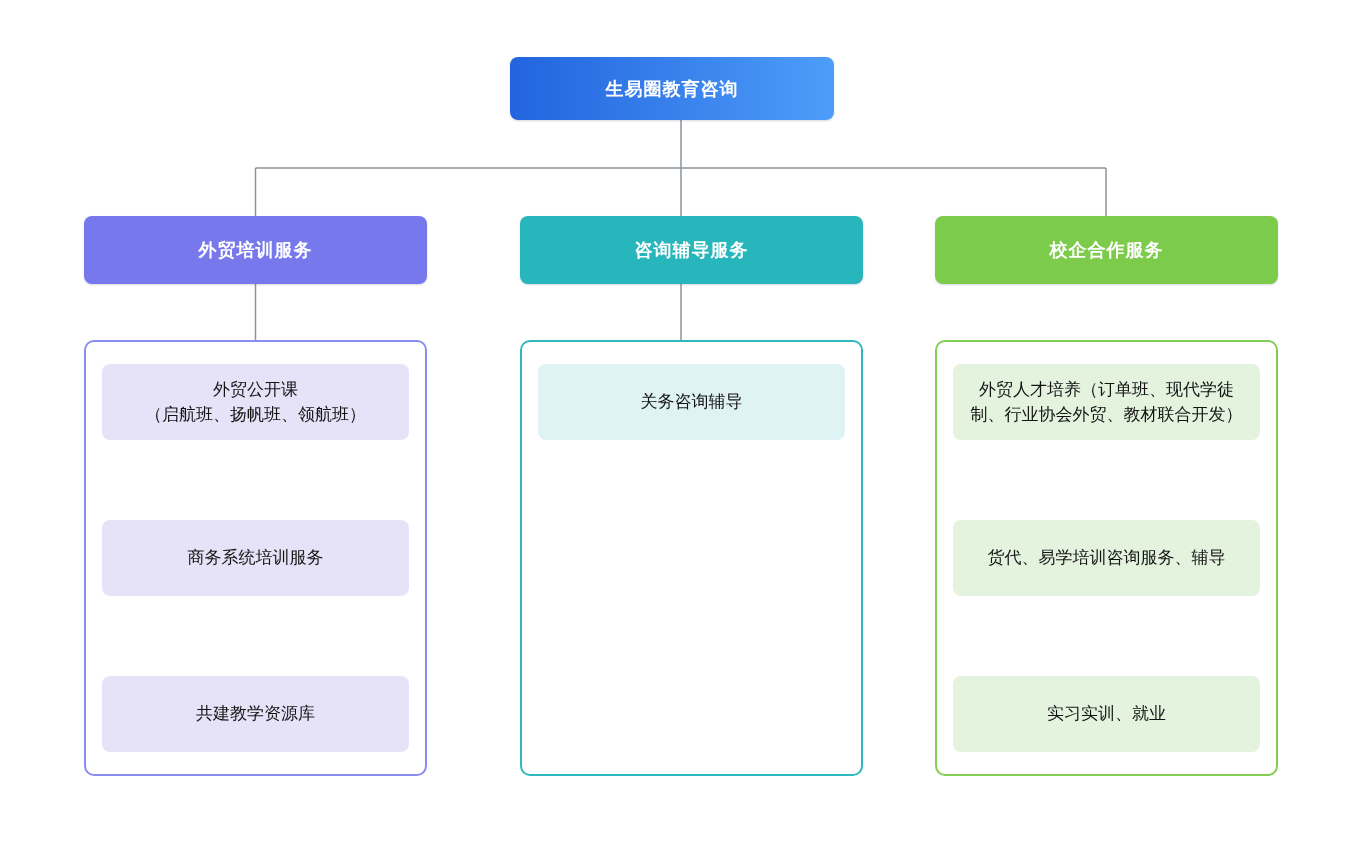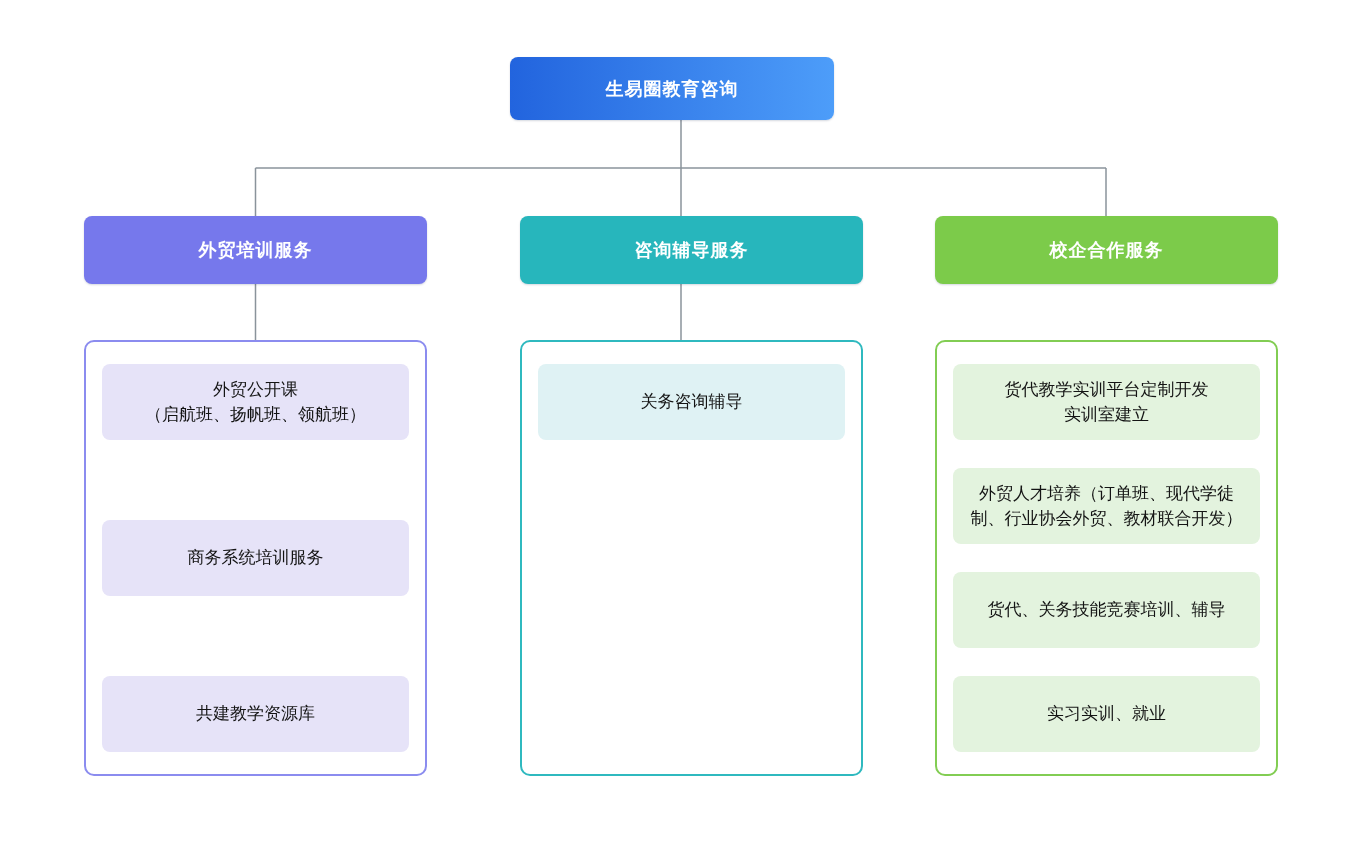--- a/index.html
+++ b/index.html
@@ -90,21 +90,19 @@
     <div class="branch-container">
       <div class="item">关务咨询辅导</div>
     </div>
   </div>
 
   <div class="branch-col col-3" style="--accent: #7CCB4A; --border: #82CD53; --item-bg: #E3F3DE;">
     <div class="node branch-header">
       <span>校企合作服务</span>
     </div>
     <div class="branch-container">
-      <div class="item">货代教学实训平台定制开发
-实训室建立</div>
       <div class="item">外贸人才培养（订单班、现代学徒制、行业协会外贸、教材联合开发）</div>
-      <div class="item">货代、关务技能竞赛培训、辅导</div>
+      <div class="item">货代、易学培训咨询服务、辅导</div>
       <div class="item">实习实训、就业</div>
     </div>
   </div>
 
 </div>
 
 </body></html>

